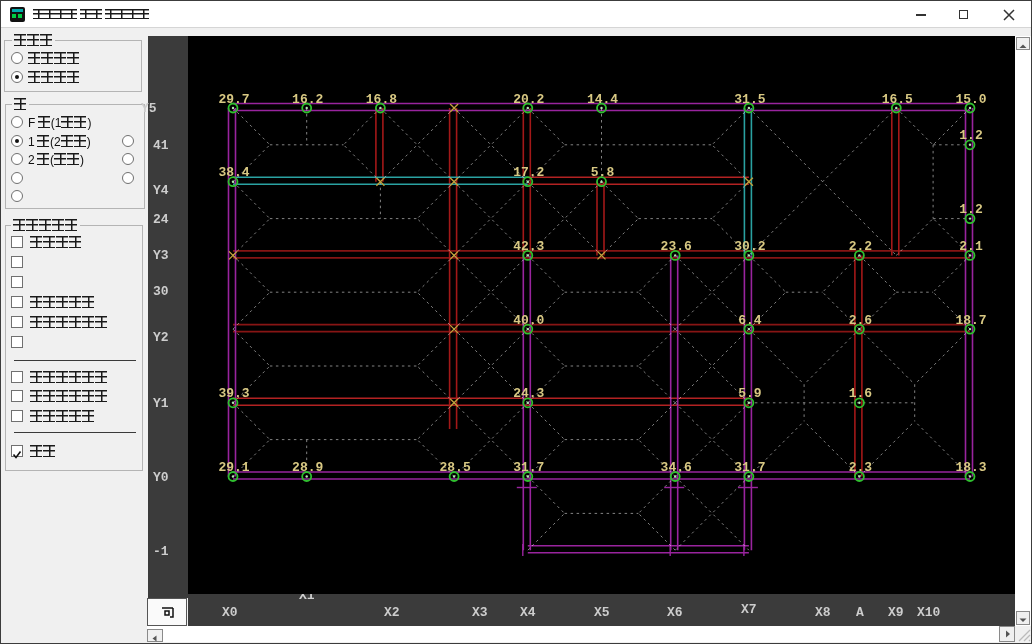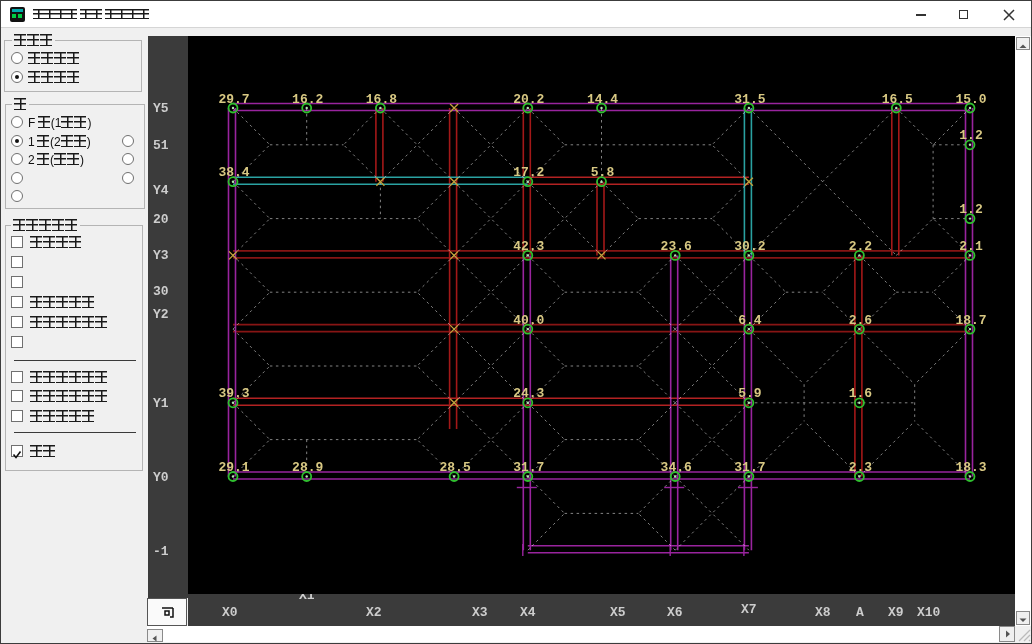--- a/index.html
+++ b/index.html
@@ -85,36 +85,36 @@
 <div class="chk" style="left:11px;top:410px"></div>
 <div class="abs" style="left:30px;top:410px"><i class="k"></i><i class="k"></i><i class="k"></i><i class="k"></i><i class="k"></i></div>
 <div class="sep" style="left:14px;top:432px;width:122px"></div>
 <div class="chk" style="left:11px;top:445px"><svg width="10" height="10">
       <path d="M1.5 4.5 L4 7.5 L8.5 1.5" stroke="#111" stroke-width="1.6" fill="none"></path>
     </svg></div>
 <div class="abs" style="left:30px;top:445px"><i class="k"></i><i class="k"></i></div>
 
 <div class="abs" style="left:148px;top:36px;width:40px;height:562px;background:#3b3b3b"></div>
 <div class="abs" style="left:188px;top:594px;width:827px;height:32px;background:#3b3b3b"></div>
-<div class="ylab" style="left:153px;top:101px">Y5</div>
-<div class="ylab" style="left:153px;top:138px">51</div>
+<div class="ylab" style="left:141px;top:101px">Y5</div>
+<div class="ylab" style="left:153px;top:138px">41</div>
 <div class="ylab" style="left:153px;top:183px">Y4</div>
-<div class="ylab" style="left:153px;top:212px">20</div>
+<div class="ylab" style="left:153px;top:212px">24</div>
 <div class="ylab" style="left:153px;top:248px">Y3</div>
 <div class="ylab" style="left:153px;top:284px">30</div>
-<div class="ylab" style="left:153px;top:307px">Y2</div>
+<div class="ylab" style="left:153px;top:330px">Y2</div>
 <div class="ylab" style="left:153px;top:396px">Y1</div>
 <div class="ylab" style="left:153px;top:470px">Y0</div>
 <div class="ylab" style="left:153px;top:544px">-1</div>
 <div class="ylab" style="left:222px;top:605px">X0</div>
 <div class="ylab" style="left:299px;top:588px">X1</div>
-<div class="ylab" style="left:366px;top:605px">X2</div>
+<div class="ylab" style="left:384px;top:605px">X2</div>
 <div class="ylab" style="left:472px;top:605px">X3</div>
 <div class="ylab" style="left:520px;top:605px">X4</div>
-<div class="ylab" style="left:610px;top:605px">X5</div>
+<div class="ylab" style="left:594px;top:605px">X5</div>
 <div class="ylab" style="left:667px;top:605px">X6</div>
 <div class="ylab" style="left:741px;top:602px">X7</div>
 <div class="ylab" style="left:815px;top:605px">X8</div>
 <div class="ylab" style="left:856px;top:605px">A</div>
 <div class="ylab" style="left:888px;top:605px">X9</div>
 <div class="ylab" style="left:917px;top:605px">X10</div>
 
 <svg width="827" height="558" viewBox="0 0 827 558" style="position:absolute;left:188px;top:36px;background:#000">
 <g stroke="#828282" stroke-width="1" stroke-dasharray="2.5 3.5">
 <line x1="45.0" y1="72.0" x2="81.9" y2="108.8"></line>

